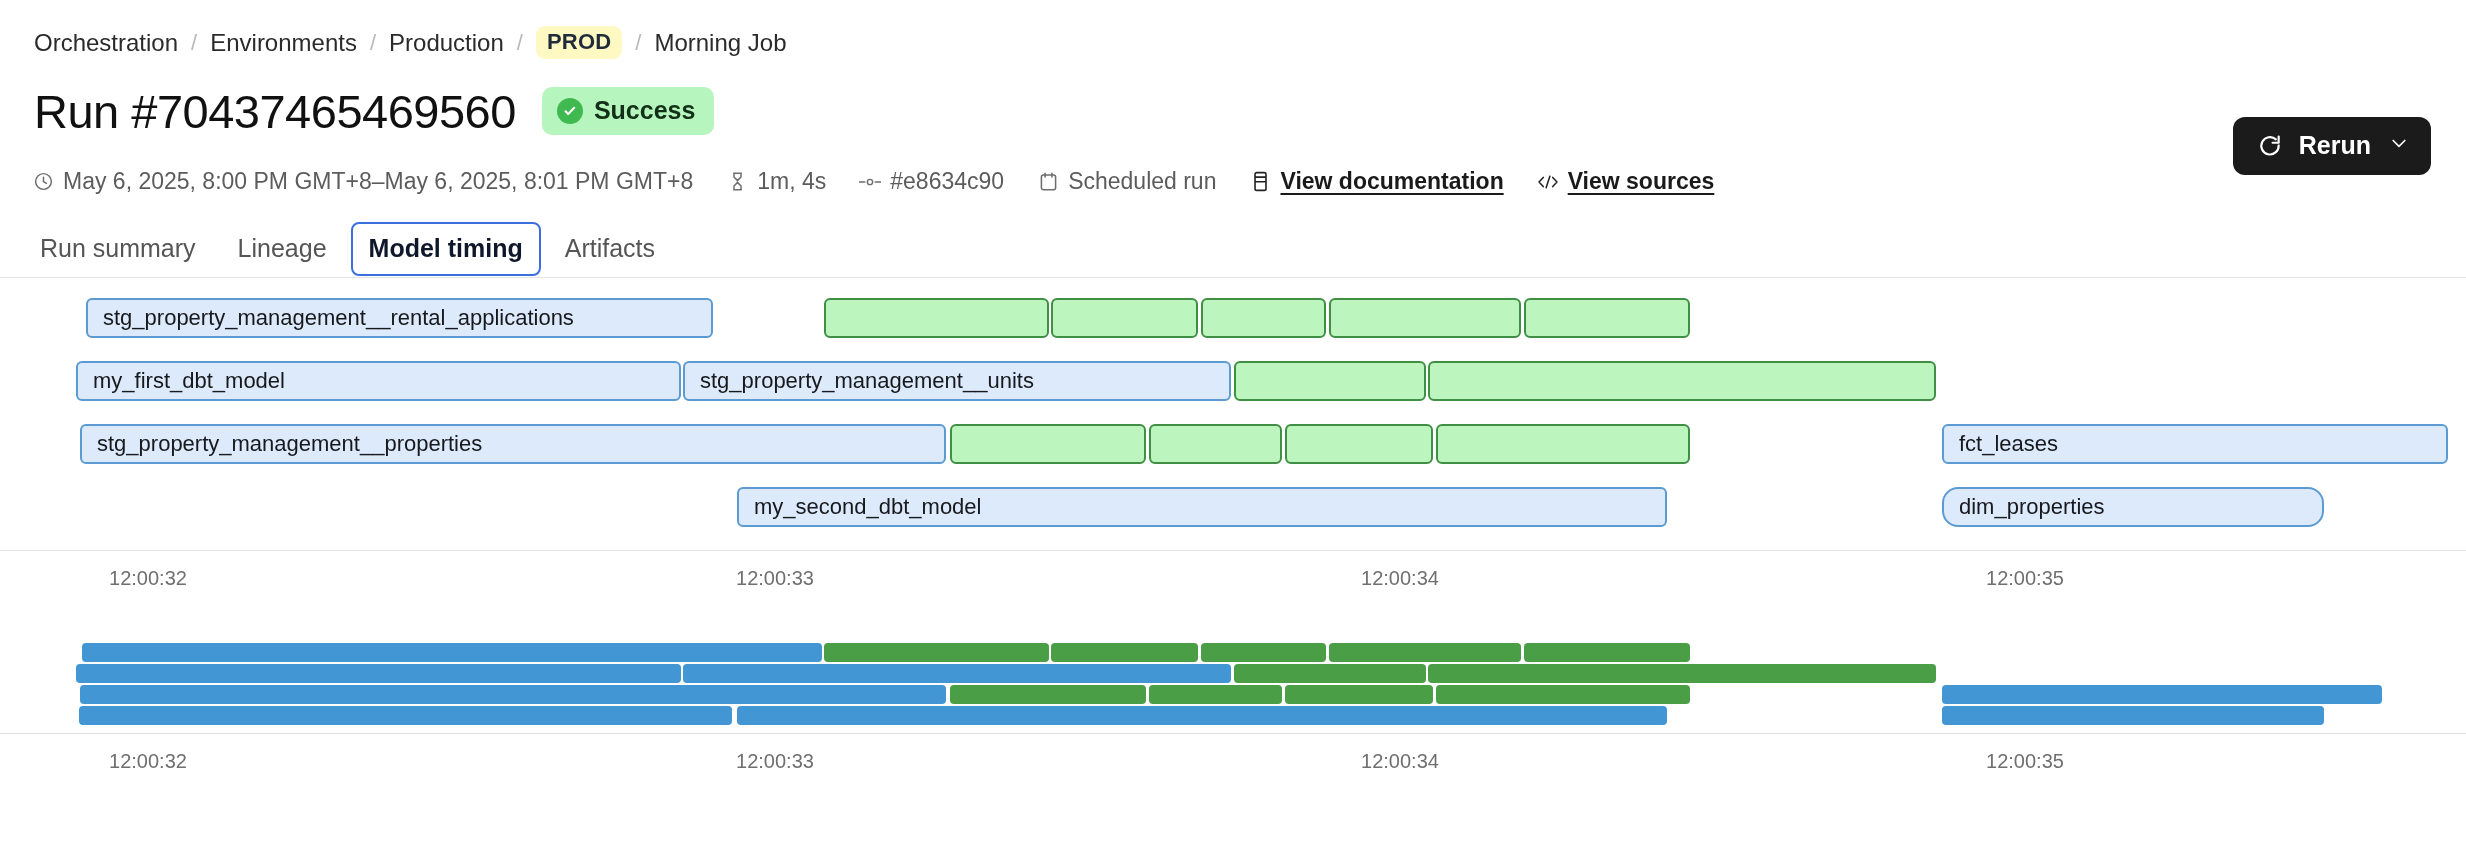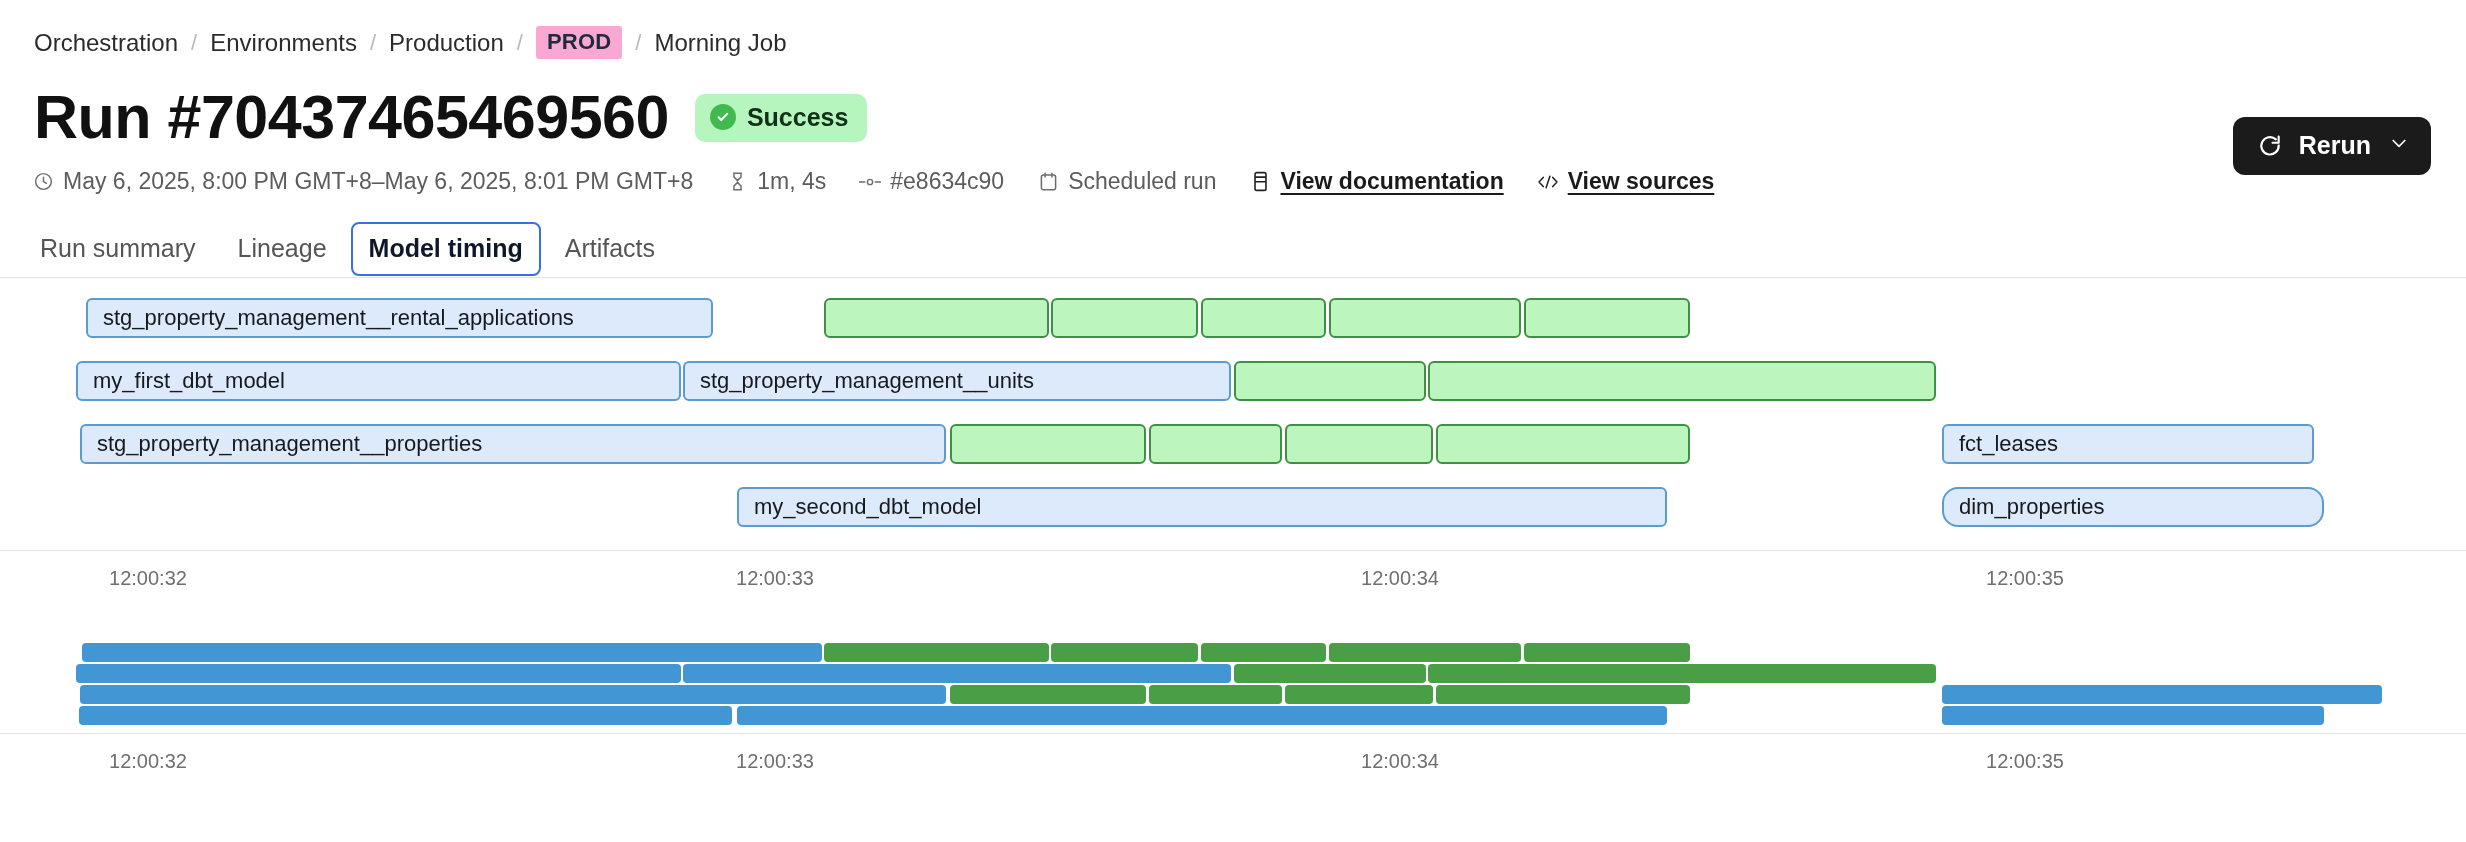--- a/index.html
+++ b/index.html
@@ -17,32 +17,32 @@
   .breadcrumb {
     position: absolute;
     left: 34px; top: 26px;
     display: flex; align-items: center;
     font-size: 24px; color: #3b3b3b;
     white-space: nowrap;
   }
   .crumb { color: #2b2b2b; }
   .crumb-sep { color: #b9b9b9; margin: 0 13px; font-size: 22px; }
   .crumb-badge {
-    background: #f9a8d4; color: #1f2a3a;
-    border-radius: 3px; padding: 3px 11px 4px;
+    background: #fef9c3; color: #1f2a3a;
+    border-radius: 9px; padding: 3px 11px 4px;
     font-size: 22px; font-weight: 600; letter-spacing: .2px;
   }
 
   
   .title-row {
     position: absolute;
     left: 34px; top: 87px;
     display: flex; align-items: center; gap: 26px;
   }
-  .page-title { font-size: 61px; font-weight: 700; letter-spacing: -.5px; color: #111; line-height: 1; }
+  .page-title { font-size: 47px; font-weight: 400; letter-spacing: -.5px; color: #111; line-height: 1; }
   .status-badge {
     display: flex; align-items: center; gap: 11px;
     background: #b6f5bd; color: #123018;
     border-radius: 10px; padding: 9px 19px 10px 15px;
     font-size: 25px; font-weight: 600;
   }
   .check-circle {
     width: 26px; height: 26px; border-radius: 50%;
     background: #3fb950; display: inline-flex;
     align-items: center; justify-content: center; flex: none;
@@ -264,21 +264,21 @@
         <div class="bar blue" style="left: 683px; width: 548px;">stg_property_management__units</div>
         <div class="bar green" style="left: 1234px; width: 192px;"></div>
         <div class="bar green" style="left: 1428px; width: 508px;"></div>
       </div>
       <div class="grid-row">
         <div class="bar blue" style="left: 80px; width: 866px;">stg_property_management__properties</div>
         <div class="bar green" style="left: 950px; width: 196px;"></div>
         <div class="bar green" style="left: 1149px; width: 133px;"></div>
         <div class="bar green" style="left: 1285px; width: 148px;"></div>
         <div class="bar green" style="left: 1436px; width: 254px;"></div>
-        <div class="bar blue" style="left: 1942px; width: 372px;">fct_leases</div>
+        <div class="bar blue" style="left: 1942px; width: 506px;">fct_leases</div>
       </div>
       <div class="grid-row">
         <div class="bar blue" style="left: 737px; width: 930px;">my_second_dbt_model</div>
         <div class="bar blue" style="left: 1942px; width: 382px; border-radius: 16px;">dim_properties</div>
       </div>
     </div>
   <div class="axis" id="gantt-axis">
       <div class="tick" style="left: 148px;">12:00:32</div>
       <div class="tick" style="left: 775px;">12:00:33</div>
       <div class="tick" style="left: 1400px;">12:00:34</div>

